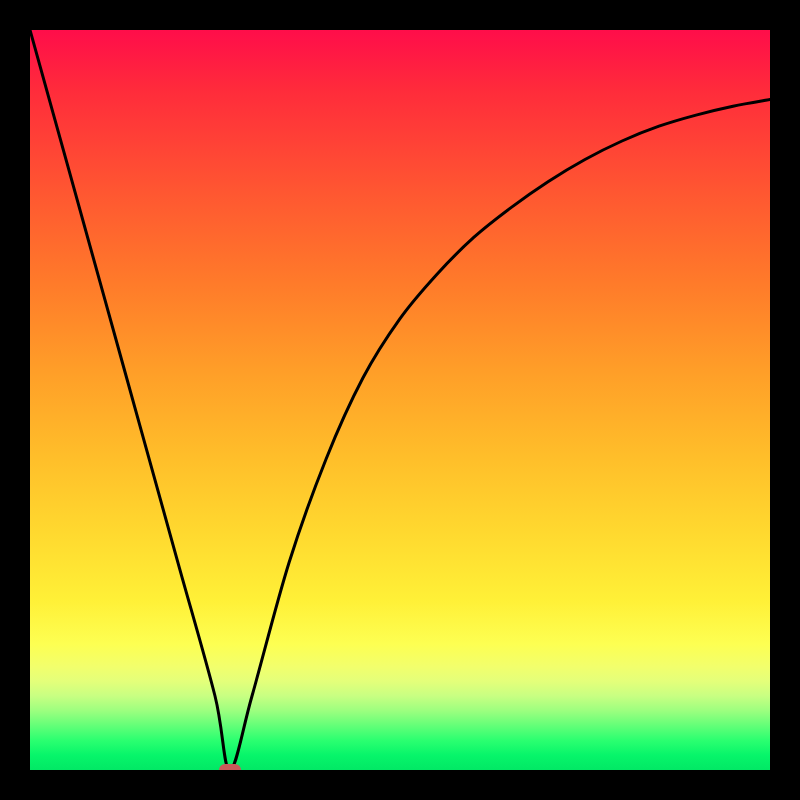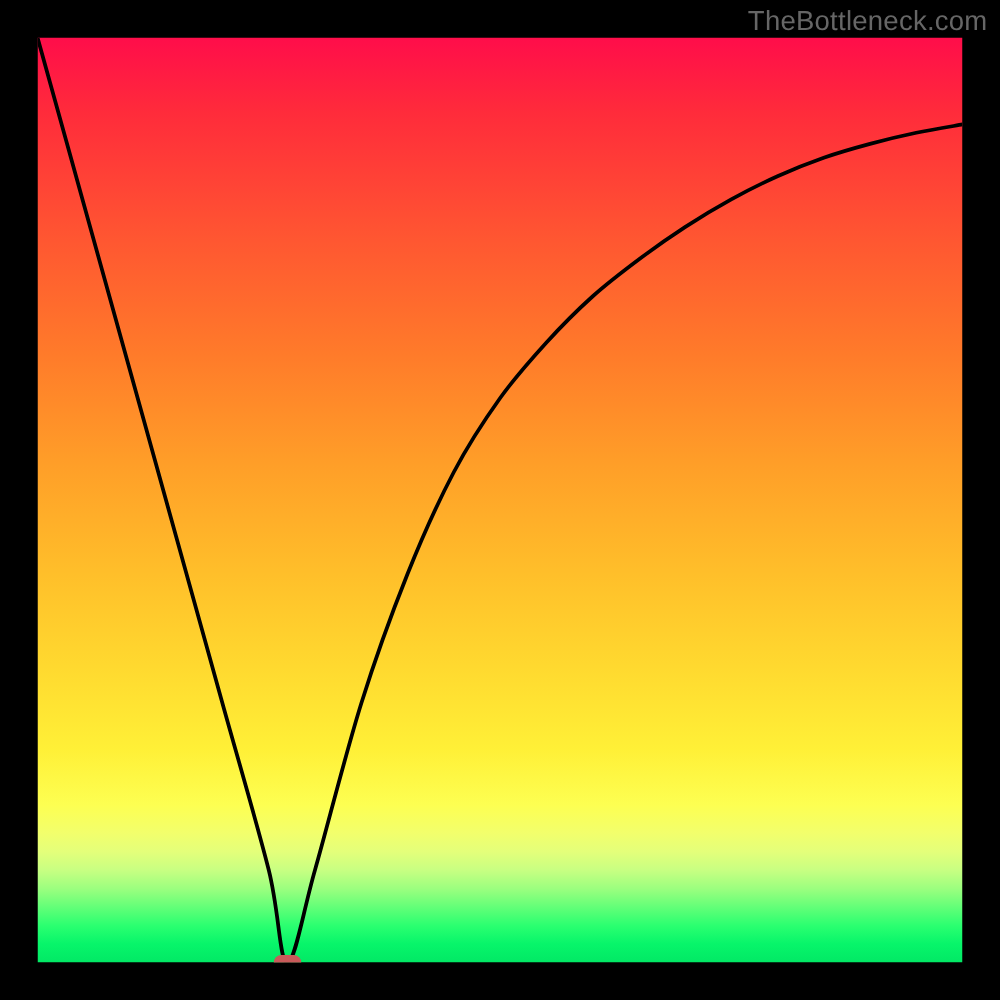--- a/index.html
+++ b/index.html
@@ -80,21 +80,20 @@
     border-radius: 6px;
     transform: translate(-50%, -50%);
     z-index: 30;
   }
 </style>
 </head>
 <body>
 
 <div class="frame">
 
-  <div class="watermark">TheBottleneck.com</div>
 
   <div class="plot-area">
     <div class="gradient"></div>
 
     <svg class="curve" viewBox="0 0 740 740" preserveAspectRatio="none">
       <path id="curve-path" d="M 0 0 C 6.166666666666667 22.200000000000006, 24.666666666666664 88.80000000000004, 37 133.20000000000005 C 49.333333333333336 177.60000000000005, 61.666666666666664 222, 74 266.4 C 86.33333333333333 310.79999999999995, 98.66666666666667 355.2, 111 399.59999999999997 C 123.33333333333333 443.99999999999994, 135.66666666666666 488.4, 148 532.8 C 160.33333333333334 577.1999999999999, 176.36666666666667 631.4666666666667, 185 666 C 193.63333333333333 700.5333333333333, 193.63333333333335 740, 199.8 740 C 205.96666666666667 740, 212.13333333333333 700.5333333333333, 222 666 C 231.86666666666667 631.4666666666667, 246.66666666666666 572.2666666666667, 259 532.8 C 271.3333333333333 493.33333333333326, 283.6666666666667 460.0333333333333, 296 429.2 C 308.3333333333333 398.3666666666667, 320.6666666666667 371.2333333333333, 333 347.79999999999995 C 345.3333333333333 324.3666666666666, 357.66666666666663 305.8666666666667, 370 288.6 C 382.33333333333337 271.33333333333337, 394.66666666666674 257.76666666666665, 407.00000000000006 244.2 C 419.33333333333337 230.63333333333333, 431.6666666666667 218.30000000000004, 444 207.20000000000005 C 456.3333333333333 196.10000000000005, 468.6666666666667 186.85000000000005, 481 177.60000000000002 C 493.3333333333333 168.35, 505.6666666666667 159.7166666666666, 518 151.69999999999993 C 530.3333333333334 143.68333333333325, 542.6666666666666 136.28333333333333, 555 129.5 C 567.3333333333334 122.71666666666668, 579.6666666666666 116.55, 592 111 C 604.3333333333334 105.45, 616.6666666666666 100.51666666666671, 629 96.20000000000005 C 641.3333333333334 91.88333333333338, 653.6666666666666 88.43000000000002, 666 85.10000000000002 C 678.3333333333334 81.77000000000002, 690.6666666666666 78.81000000000002, 703 76.22000000000003 C 715.3333333333334 73.63000000000004, 733.8333333333334 70.67000000000006, 740 69.56000000000006"></path>
     </svg>
 
     <div class="marker" id="min-marker" style="left: 199.8px; top: 740px;"></div>
   </div>

